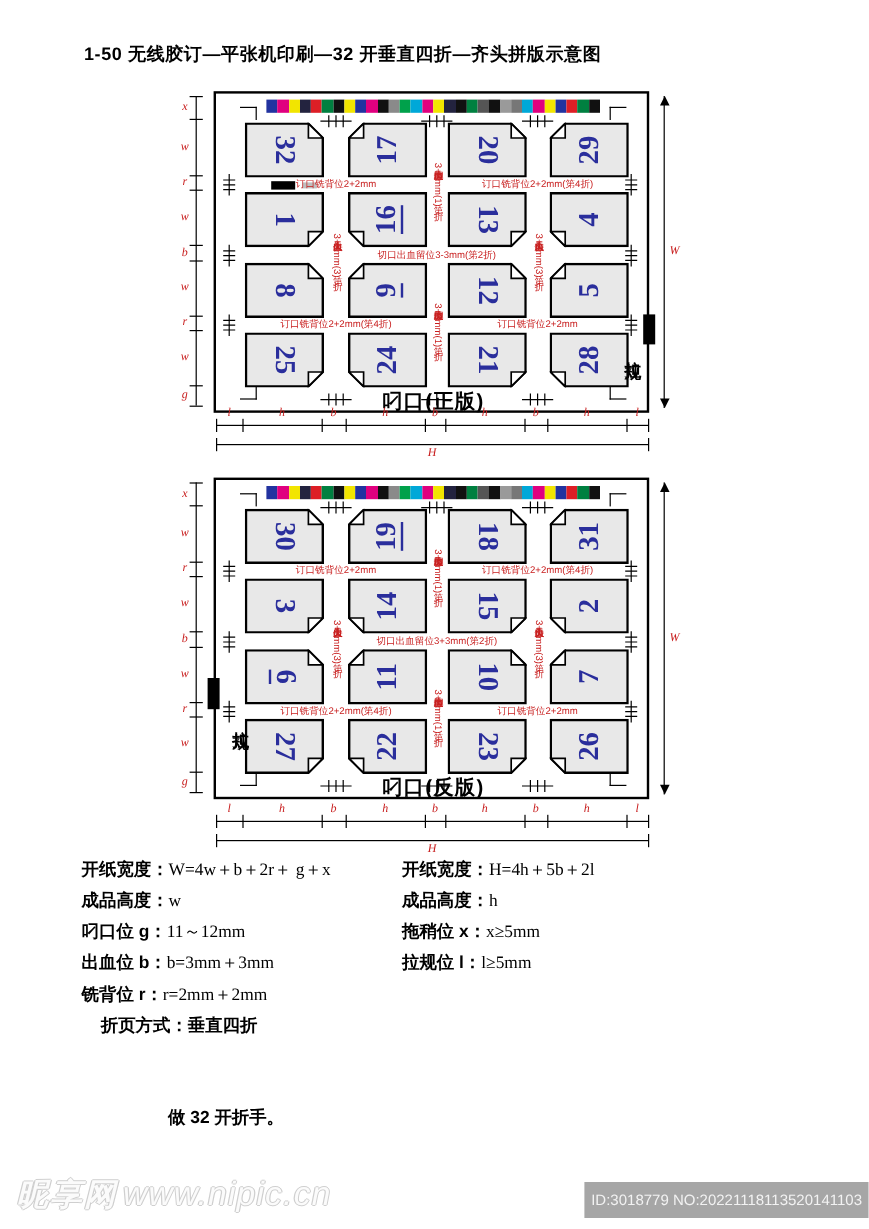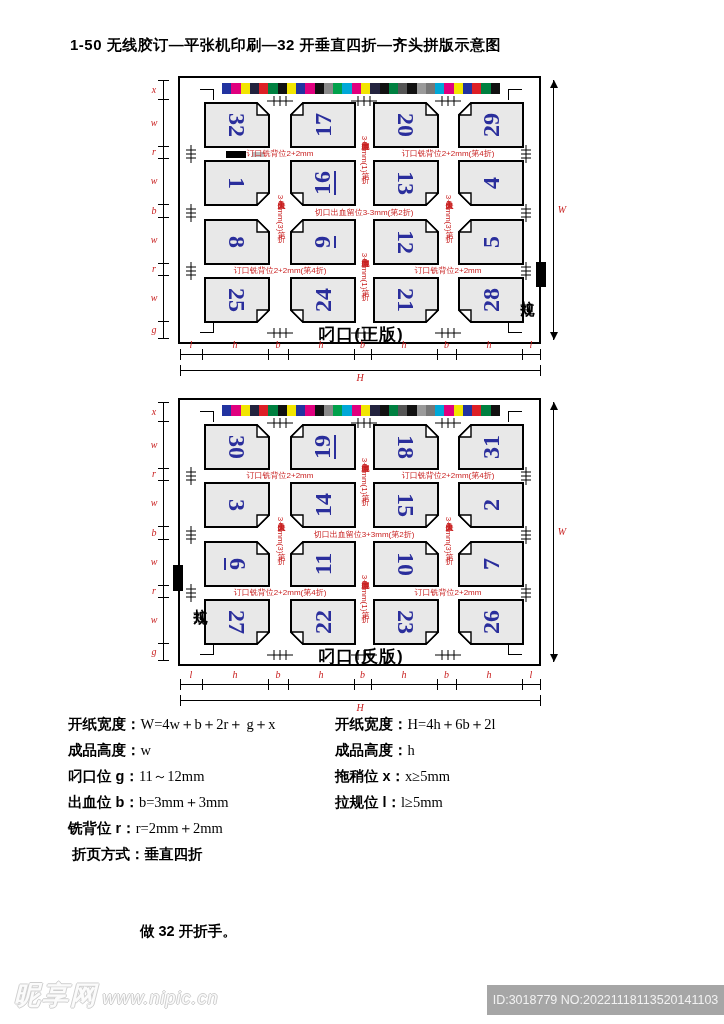--- a/index.html
+++ b/index.html
@@ -29,21 +29,21 @@
   .specrow .val{font-family:"Liberation Serif",serif;}
   .notebold{font-weight:bold;}
   #pagenum{left:0;top:944px;width:724px;text-align:center;font-size:12px;font-weight:bold;
            font-family:"Liberation Serif",serif;}
   #footer-id{left:487px;top:985px;width:237px;height:30px;background:rgba(150,150,150,0.85);
              color:#f2f2f2;font-size:12.5px;display:flex;align-items:center;justify-content:center;
              white-space:nowrap;}
   #wm{left:14px;top:978px;white-space:nowrap;color:rgba(255,255,255,0.92);
       text-shadow:-1px 0 #cfcfcf,1px 0 #cfcfcf,0 -1px #cfcfcf,0 1px #cfcfcf;}
   #wm .site{font-size:26px;font-weight:bold;font-style:italic;letter-spacing:2px;}
-  #wm .url{font-size:18px;font-style:italic;letter-spacing:1px;}
+  #wm .url{font-size:28px;font-style:italic;letter-spacing:1px;}
   svg{display:block;}
 </style>
 </head>
 <body>
 
 <div id="page">
 
   <div id="title" class="abs">1-50 无线胶订—平张机印刷—32 开垂直四折—齐头拼版示意图</div>
 
   <div id="diagram-layer">
@@ -665,33 +665,33 @@
     <span class="lab">叼口位 g：</span><span class="val">11～12mm</span>
   </div>
   <div class="specrow" style="left:68px;top:793px;">
     <span class="lab">出血位 b：</span><span class="val">b=3mm＋3mm</span>
   </div>
   <div class="specrow" style="left:68px;top:819px;">
     <span class="lab">铣背位 r：</span><span class="val">r=2mm＋2mm</span>
   </div>
 
   <div class="specrow" style="left:335px;top:715px;">
-    <span class="lab">开纸宽度：</span><span class="val">H=4h＋6b＋2l</span>
+    <span class="lab">开纸宽度：</span><span class="val">H=4h＋5b＋2l</span>
   </div>
   <div class="specrow" style="left:335px;top:741px;">
     <span class="lab">成品高度：</span><span class="val">h</span>
   </div>
   <div class="specrow" style="left:335px;top:767px;">
     <span class="lab">拖稍位 x：</span><span class="val">x≥5mm</span>
   </div>
   <div class="specrow" style="left:335px;top:793px;">
     <span class="lab">拉规位 l：</span><span class="val">l≥5mm</span>
   </div>
 
-  <div class="specrow" style="left:72px;top:845px;text-align:right;">
+  <div class="specrow" style="left:84px;top:845px;text-align:right;">
     <span class="lab">折页方式：</span><span class="lab" style="font-weight:bold">垂直四折</span>
   </div>
   <div class="specrow notebold" style="left:140px;top:922px;">
     <span class="lab">做 32 开折手。</span>
   </div>
 
 
   <div id="wm" class="abs">
     <span class="site">昵享网</span>
     <span class="url">www.nipic.cn</span>

